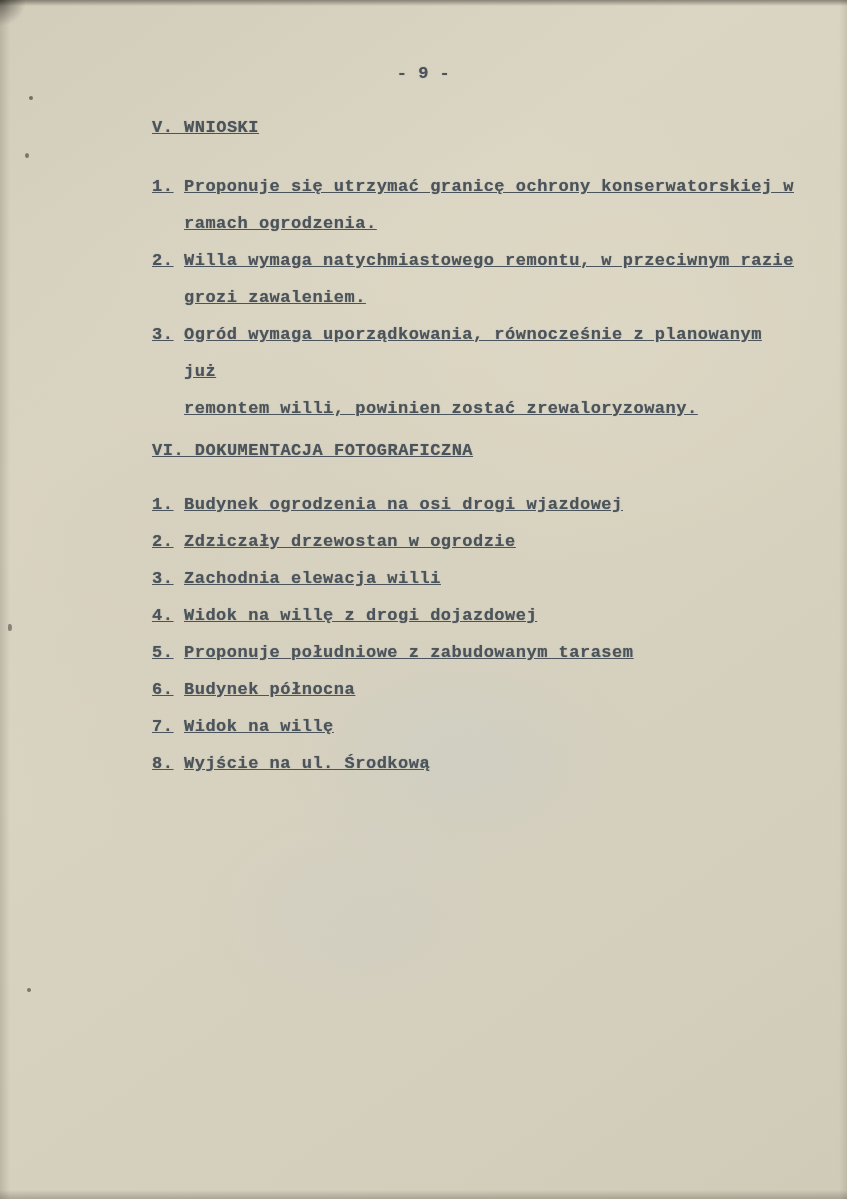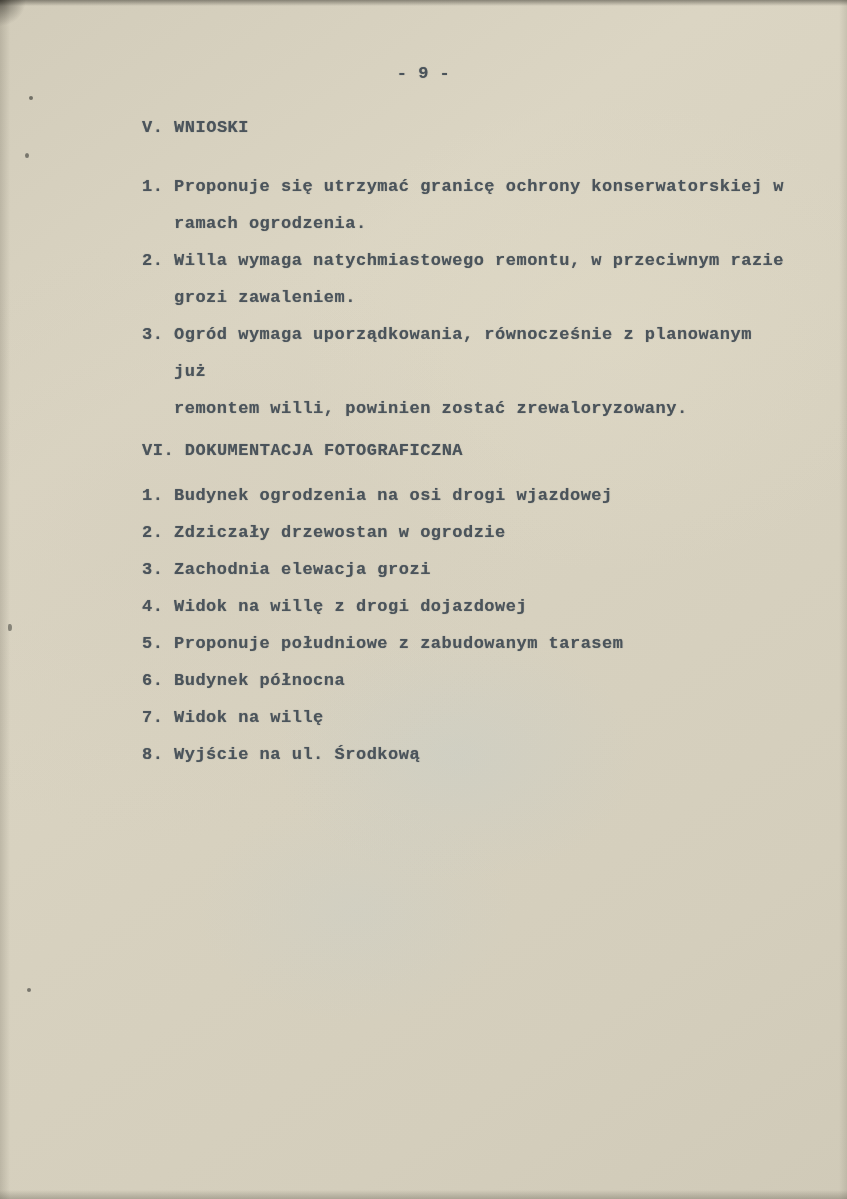--- a/index.html
+++ b/index.html
@@ -45,31 +45,32 @@
     top: 64px;
     left: 0;
     right: 0;
     text-align: center;
     font-size: 17px;
   }
 
   .content {
     position: absolute;
     top: 118px;
-    left: 142px;
+    left: 152px;
     width: 648px;
+    text-decoration: underline;
   }
 
   .section-heading {
     margin: 0 0 30px 0;
     font-size: 17px;
     font-weight: 700;
     line-height: 20px;
   }
-  .section-heading.vi { margin-top: 14px; margin-bottom: 16px; }
+  .section-heading.vi { margin-top: 14px; margin-bottom: 25px; }
 
   .item-list { margin: 0; padding: 0; }
 
   .item {
     display: flex;
     font-size: 17px;
     line-height: 37px;
   }
   .item .num { flex: none; width: 32px; }
   .item .txt { flex: 1; white-space: pre-line; }
@@ -125,21 +126,21 @@
       <div class="item">
         <span class="num">1.</span>
         <span class="txt">Budynek ogrodzenia na osi drogi wjazdowej</span>
       </div>
       <div class="item">
         <span class="num">2.</span>
         <span class="txt">Zdziczały drzewostan w ogrodzie</span>
       </div>
       <div class="item">
         <span class="num">3.</span>
-        <span class="txt">Zachodnia elewacja grozi</span>
+        <span class="txt">Zachodnia elewacja willi</span>
       </div>
       <div class="item">
         <span class="num">4.</span>
         <span class="txt">Widok na willę z drogi dojazdowej</span>
       </div>
       <div class="item">
         <span class="num">5.</span>
         <span class="txt">Proponuje południowe z zabudowanym tarasem</span>
       </div>
       <div class="item">

